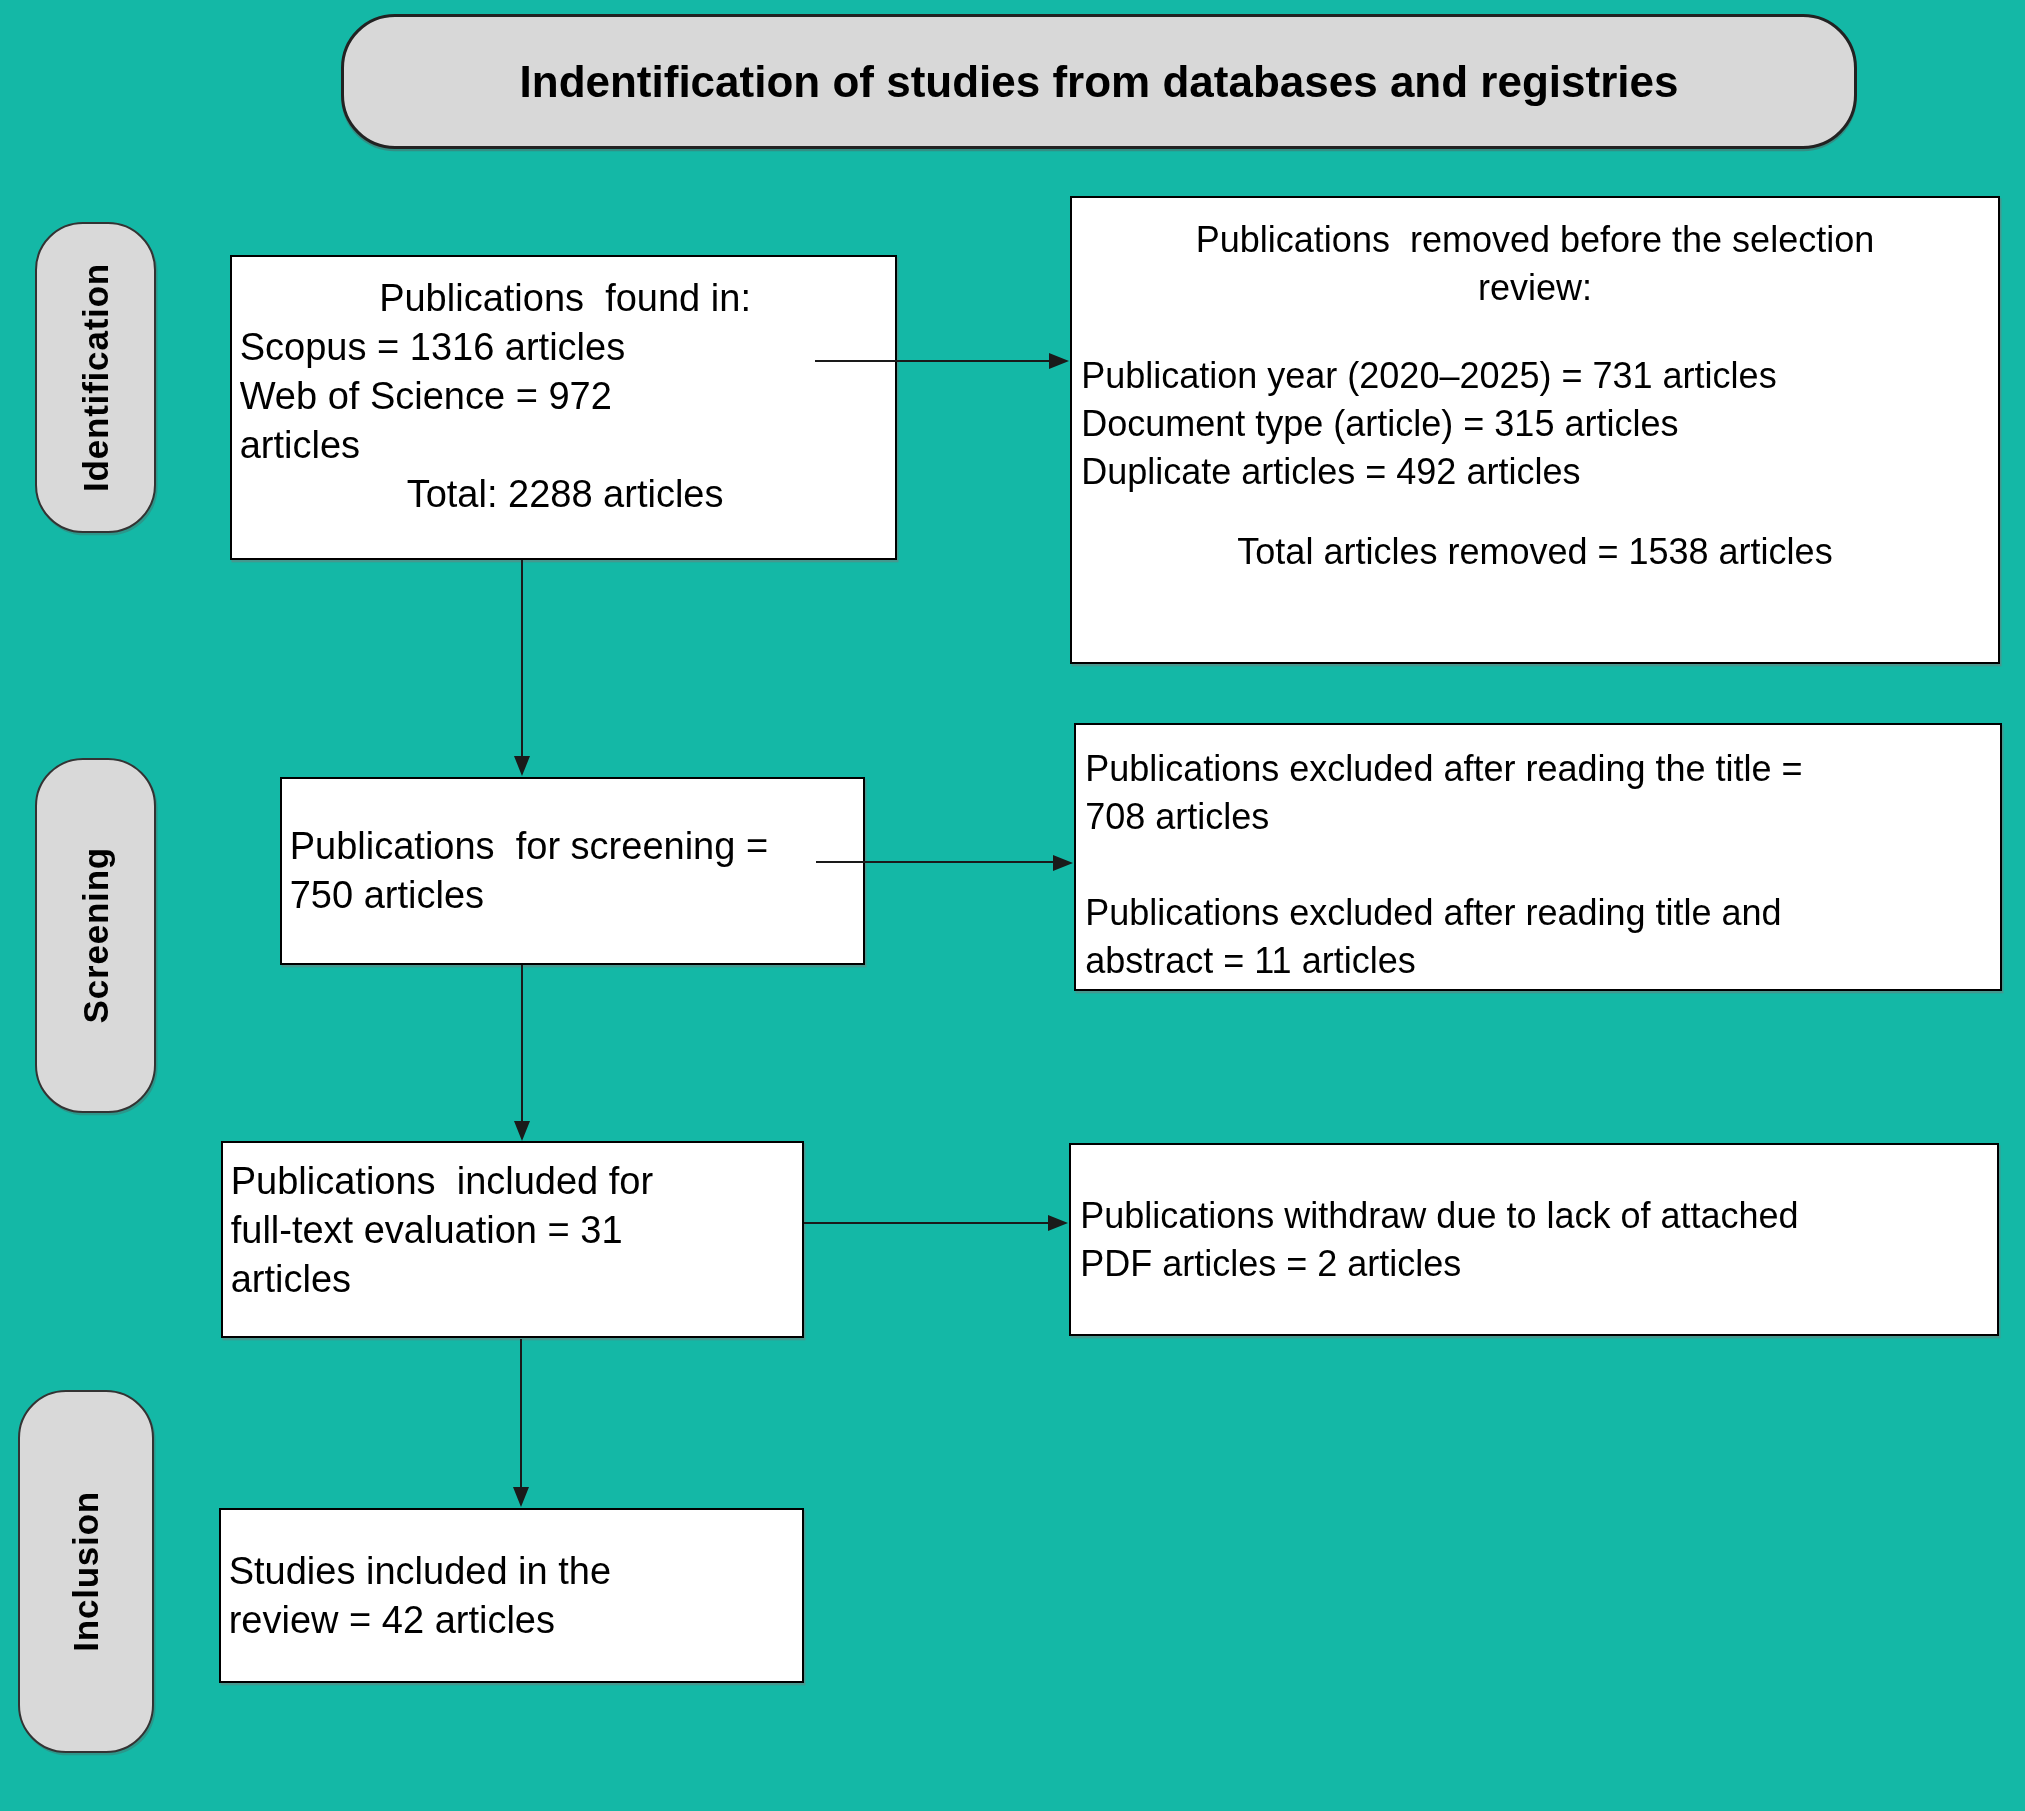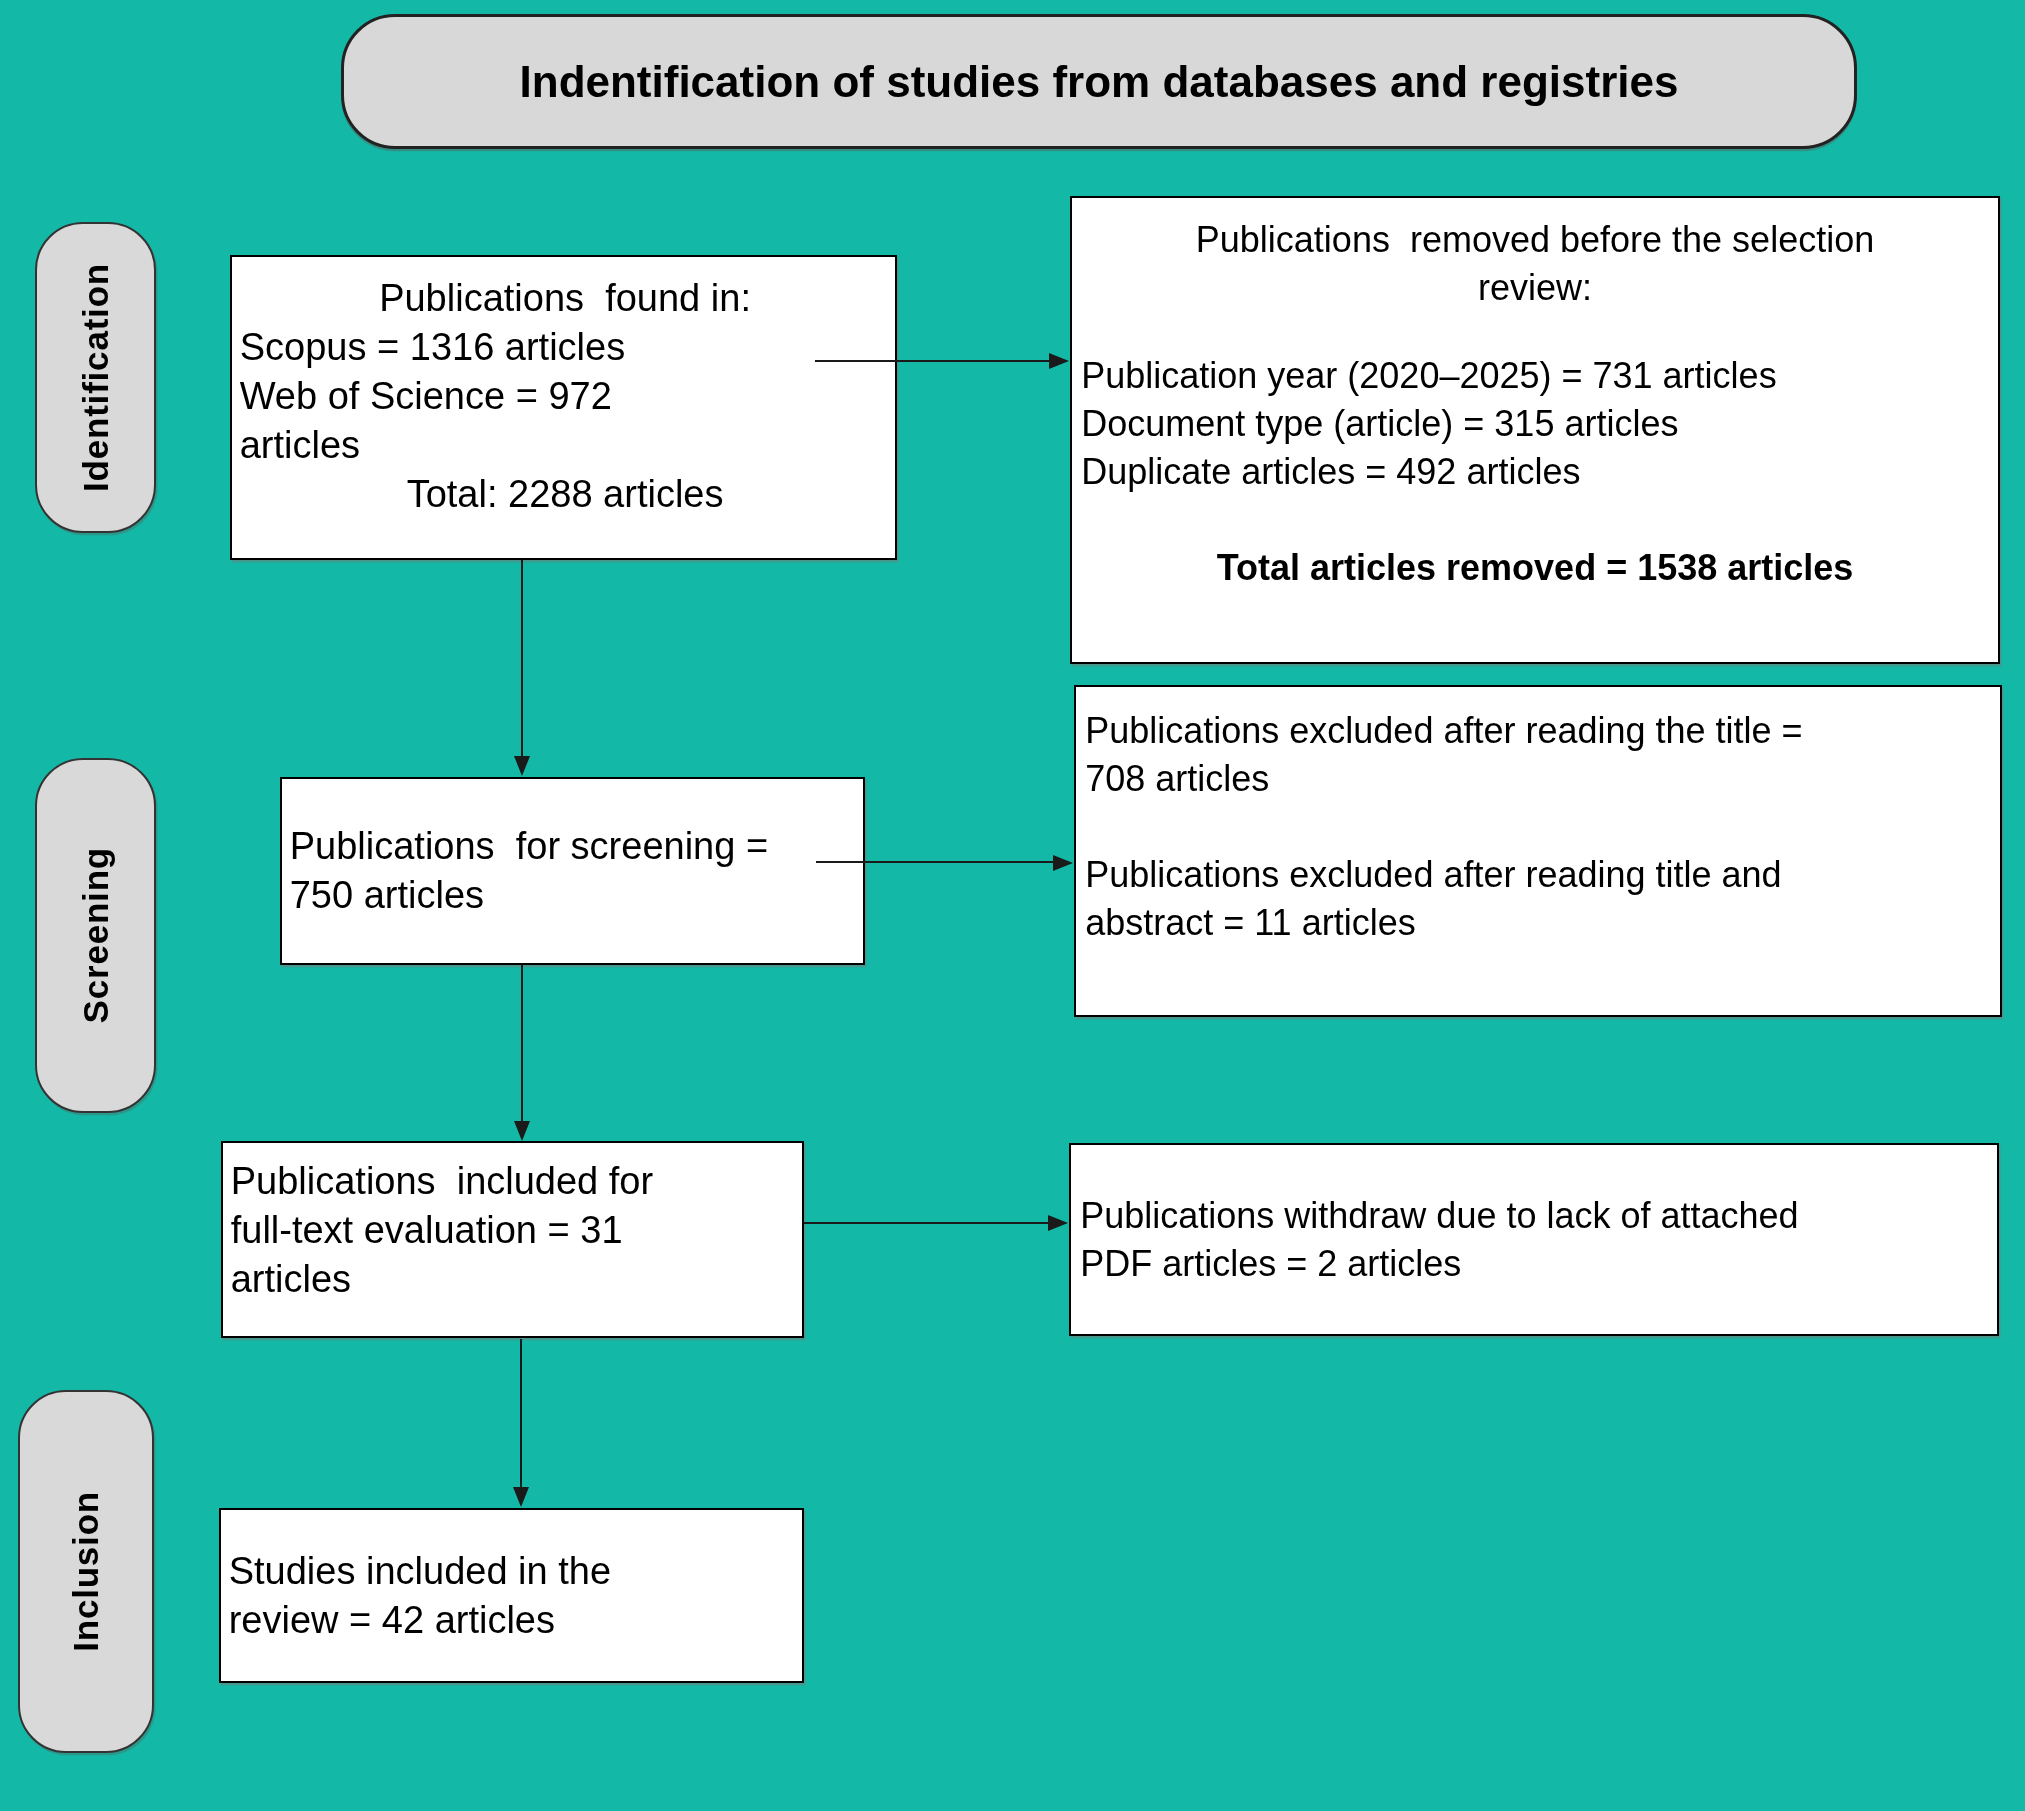--- a/index.html
+++ b/index.html
@@ -34,23 +34,23 @@
     box-shadow:1.5px 2.3px 0 rgba(120,120,120,.5);
     box-sizing:border-box;
   }
   .lbox{font-size:38px;line-height:49px;}
   .rbox{font-size:36px;line-height:48px;}
   .tline{white-space:pre-wrap;}
   .center{text-align:center;}
   #box-found{left:230px;top:255px;width:667px;height:305px;padding:17px 4.6px 0 7.7px;}
   #box-removed{left:1070px;top:196px;width:930px;height:468px;padding:18.4px 9.2px 0 9.2px;}
   #box-removed .rb-head{margin-bottom:40px;}
-  #box-removed .rb-total{margin-top:48px;font-weight:bold;}
+  #box-removed .rb-total{margin-top:32px;}
   #box-screening{left:232px;top:777px;width:585px;height:188px;padding:0 3.1px 0 7.7px;display:flex;flex-direction:column;justify-content:center;margin-left:48px;}
-  #box-excluded{left:1074px;top:685px;width:928px;height:332px;padding:20px 6.1px 0 9.2px;}
+  #box-excluded{left:1074px;top:723px;width:928px;height:268px;padding:20px 6.1px 0 9.2px;}
   #box-fulltext{left:221px;top:1141px;width:583px;height:197px;padding:14px 3.1px 0 7.7px;}
   #box-withdraw{left:1069px;top:1143px;width:930px;height:193px;padding:0 6.1px 0 9.2px;display:flex;flex-direction:column;justify-content:center;}
   #box-included{left:219px;top:1508px;width:585px;height:175px;padding:0 3.1px 0 7.7px;display:flex;flex-direction:column;justify-content:center;}
   .hline{position:absolute;height:2.3px;background:#1a1a1a;}
   .vline{position:absolute;width:2.3px;background:#1a1a1a;}
   .head-right{
     position:absolute;width:0;height:0;
     border-left:20px solid #1a1a1a;border-top:8.4px solid transparent;border-bottom:8.4px solid transparent;
   }
   .head-down{

